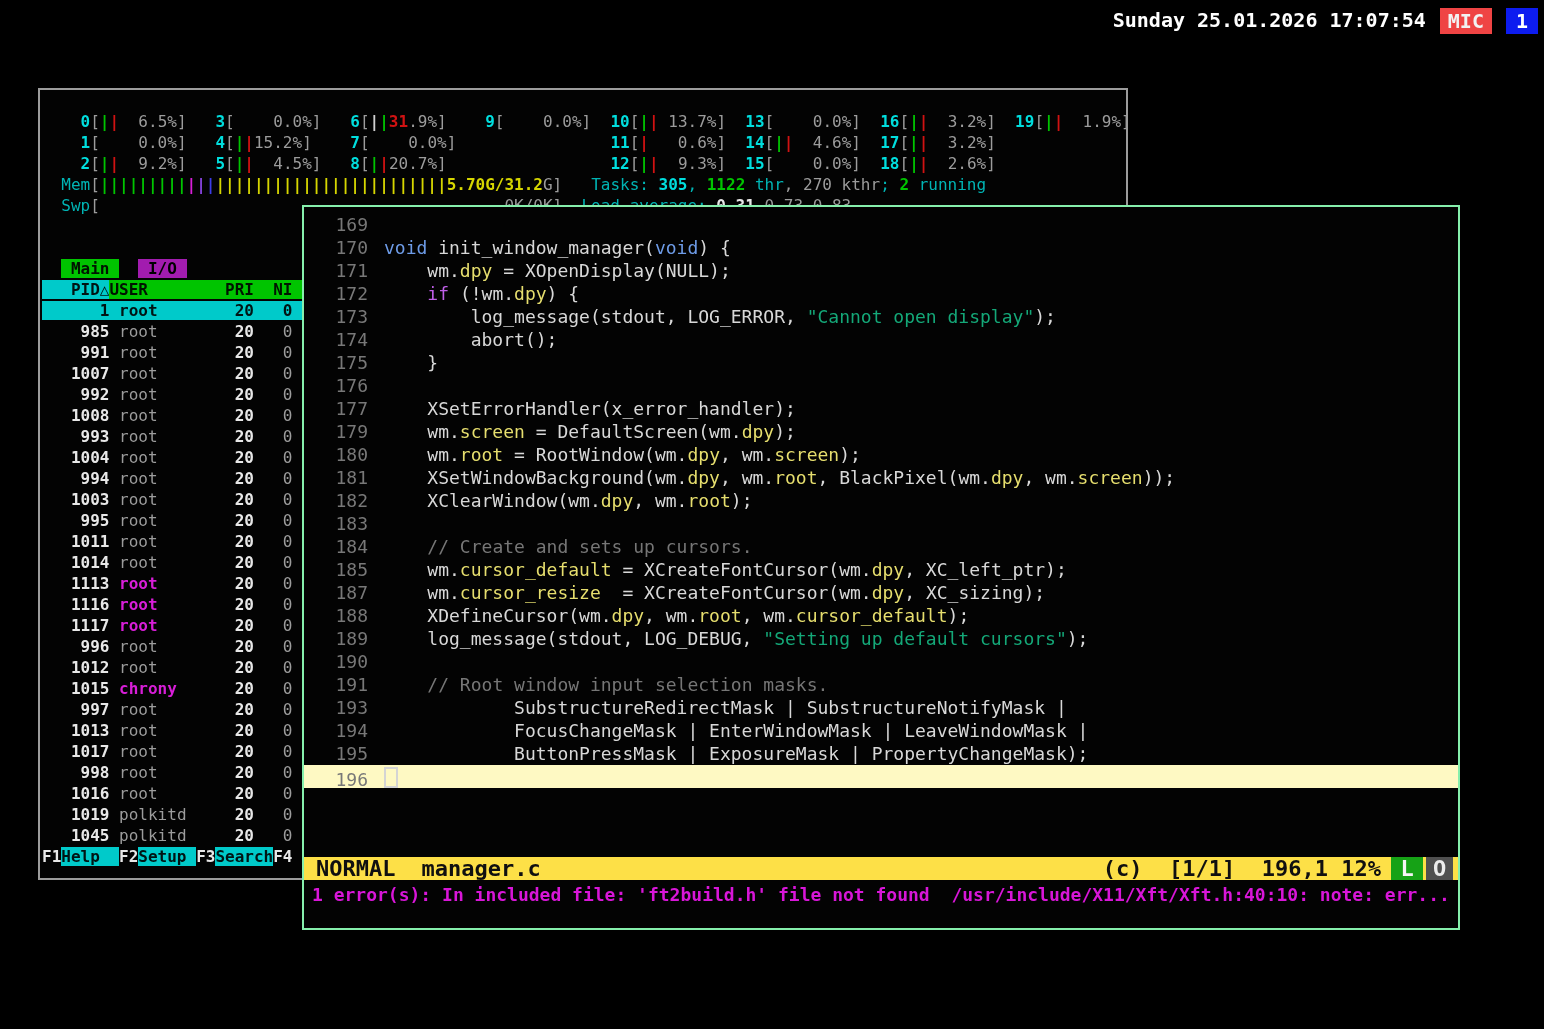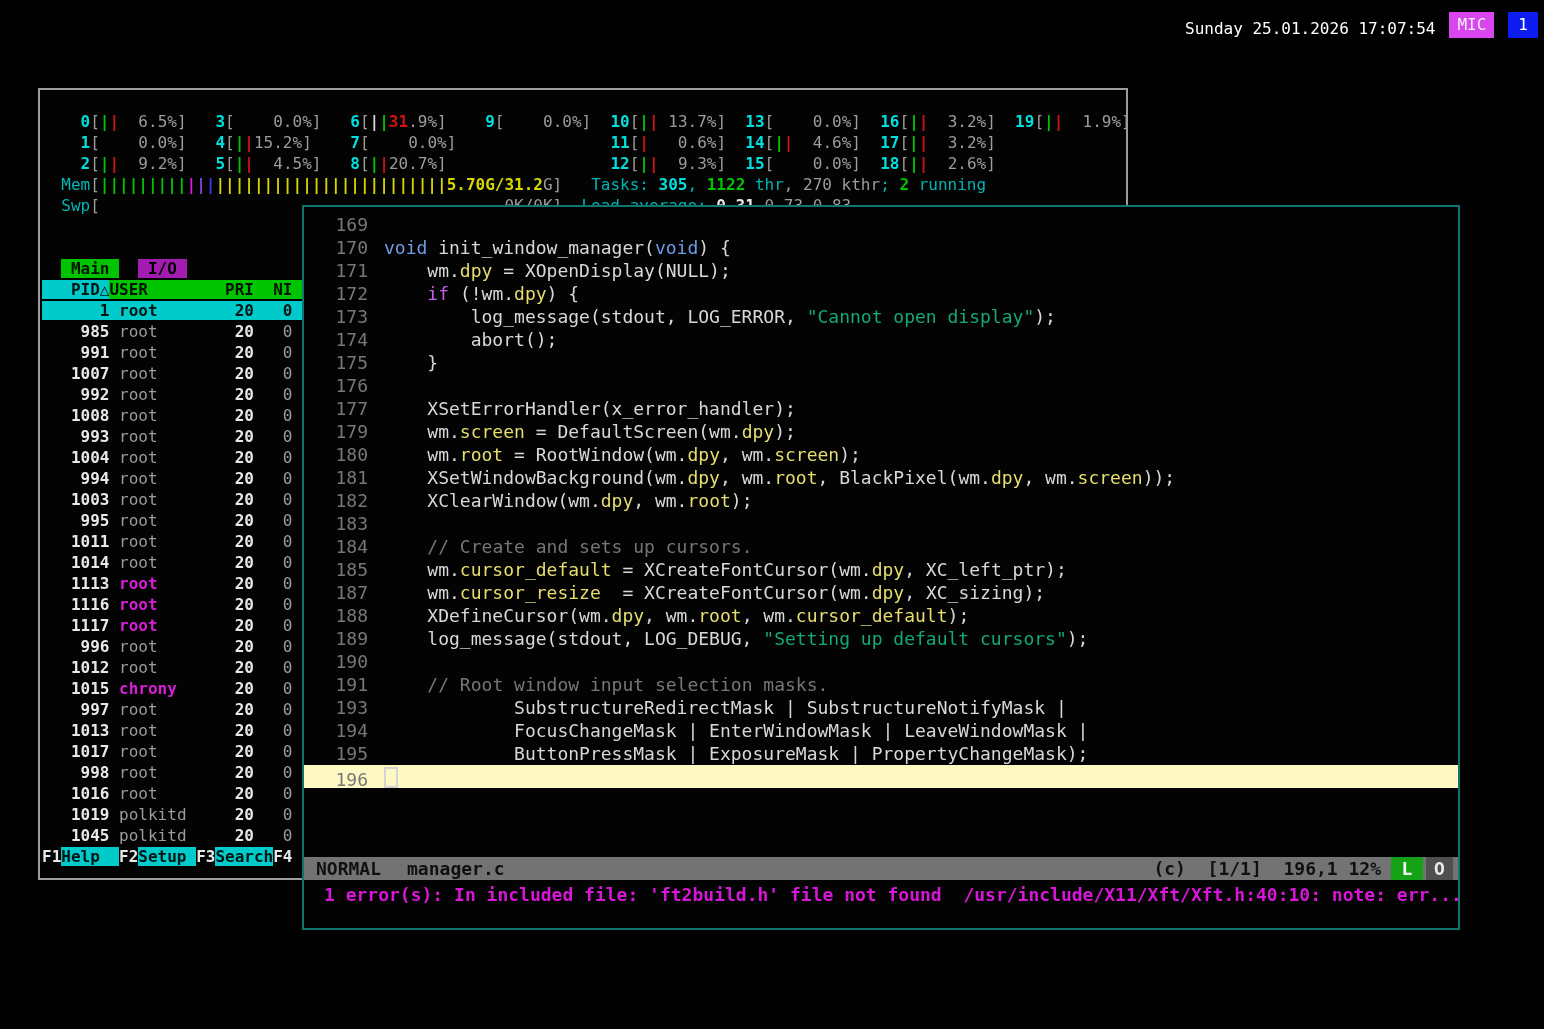--- a/index.html
+++ b/index.html
@@ -1,27 +1,27 @@
 <!DOCTYPE html>
 <html><head>
 <meta charset="utf-8">
 <style>
   html,body{margin:0;padding:0;background:#000;width:1544px;height:1029px;overflow:hidden;}
 
   
-  #topbar{position:absolute;top:8px;right:6px;height:30px;display:flex;align-items:flex-end;gap:14px;
-          font-family:"DejaVu Sans Mono",monospace;font-size:16px;font-weight:normal;color:#fff;}
+  #topbar{position:absolute;top:8px;right:6px;height:30px;display:flex;align-items:flex-start;gap:14px;
+          font-family:"DejaVu Sans Mono",monospace;font-size:20px;font-weight:bold;color:#fff;}
   .badge{padding:2px 8px;line-height:22px;}
-  .badge-mic{background:#d946ef;color:#f2f2f2;}
+  .badge-mic{background:#ef4444;color:#f2f2f2;}
   .badge-ws{background:#0d1cf0;color:#fff;padding:2px 10px;}
 
   
   .win{position:absolute;background:#030303;box-sizing:border-box;}
   #htop-win{left:38px;top:88px;width:1090px;height:792px;border:2px solid #9c9c9c;z-index:1;overflow:hidden;}
-  #editor-win{left:302px;top:205px;width:1158px;height:725px;border:2px solid #0f766e;z-index:5;overflow:hidden;}
+  #editor-win{left:302px;top:205px;width:1158px;height:725px;border:2px solid #86efac;z-index:5;overflow:hidden;}
 
   
   #htop-rows{position:absolute;inset:0;padding-left:2px;overflow:hidden;}
   .hrow{height:21px;line-height:21px;font-family:"DejaVu Sans Mono",monospace;font-size:16px;
         white-space:pre;color:#9c9c9c;}
   .cy{color:#00b4b4;}
   .cb{color:#00dede;font-weight:bold;}
   .gn{color:#00c400;font-weight:bold;}
   .rd{color:#d01212;font-weight:bold;}
   .gy{color:#9c9c9c;}
@@ -43,32 +43,32 @@
   .cl.cur{background:#fef9c3;}
   .ln{display:inline-block;width:56px;text-align:right;color:#787878;margin-right:16px;}
   .d{color:#d8d8d8;}
   .k{color:#6e9ce8;}
   .c{color:#bf5fe8;}
   .f{color:#e6de6e;}
   .s{color:#14a878;}
   .m{color:#767676;}
   .cursor{display:inline-block;width:10px;height:17px;border:2px solid #d4d4d4;transform:translateY(2px);}
 
-  #status-bar{position:absolute;left:0;right:0;top:650px;height:23px;background:#737373;color:#101010;
+  #status-bar{position:absolute;left:0;right:0;top:650px;height:23px;background:#fde047;color:#101010;
               display:flex;align-items:center;justify-content:space-between;
-              font-family:"DejaVu Sans Mono",monospace;font-size:18px;font-weight:bold;white-space:pre;}
+              font-family:"DejaVu Sans Mono",monospace;font-size:22px;font-weight:bold;white-space:pre;}
   #sb-left{padding-left:12px;display:flex;}
   #sb-file{margin-left:26px;}
   #sb-right{display:flex;align-items:center;padding-right:5px;}
   #sb-pos{margin-right:10px;}
   .sb-box{display:inline-block;height:23px;line-height:23px;text-align:center;}
   #sb-lock{width:32px;background:#16a216;color:#f4f4f4;}
   #sb-ovr{width:27px;background:#505050;color:#ececec;margin-left:3px;}
 
-  #error-line{position:absolute;left:0;right:0;top:676px;height:23px;line-height:23px;padding-left:20px;
+  #error-line{position:absolute;left:0;right:0;top:676px;height:23px;line-height:23px;padding-left:8px;
               font-family:"DejaVu Sans Mono",monospace;font-size:18px;font-weight:bold;
               color:#d816d8;white-space:pre;overflow:hidden;}
 </style>
 </head>
 <body>
 
 <div id="topbar">
   <span>Sunday 25.01.2026 17:07:54</span>
   <span class="badge badge-mic">MIC</span>
   <span class="badge badge-ws">1</span>

